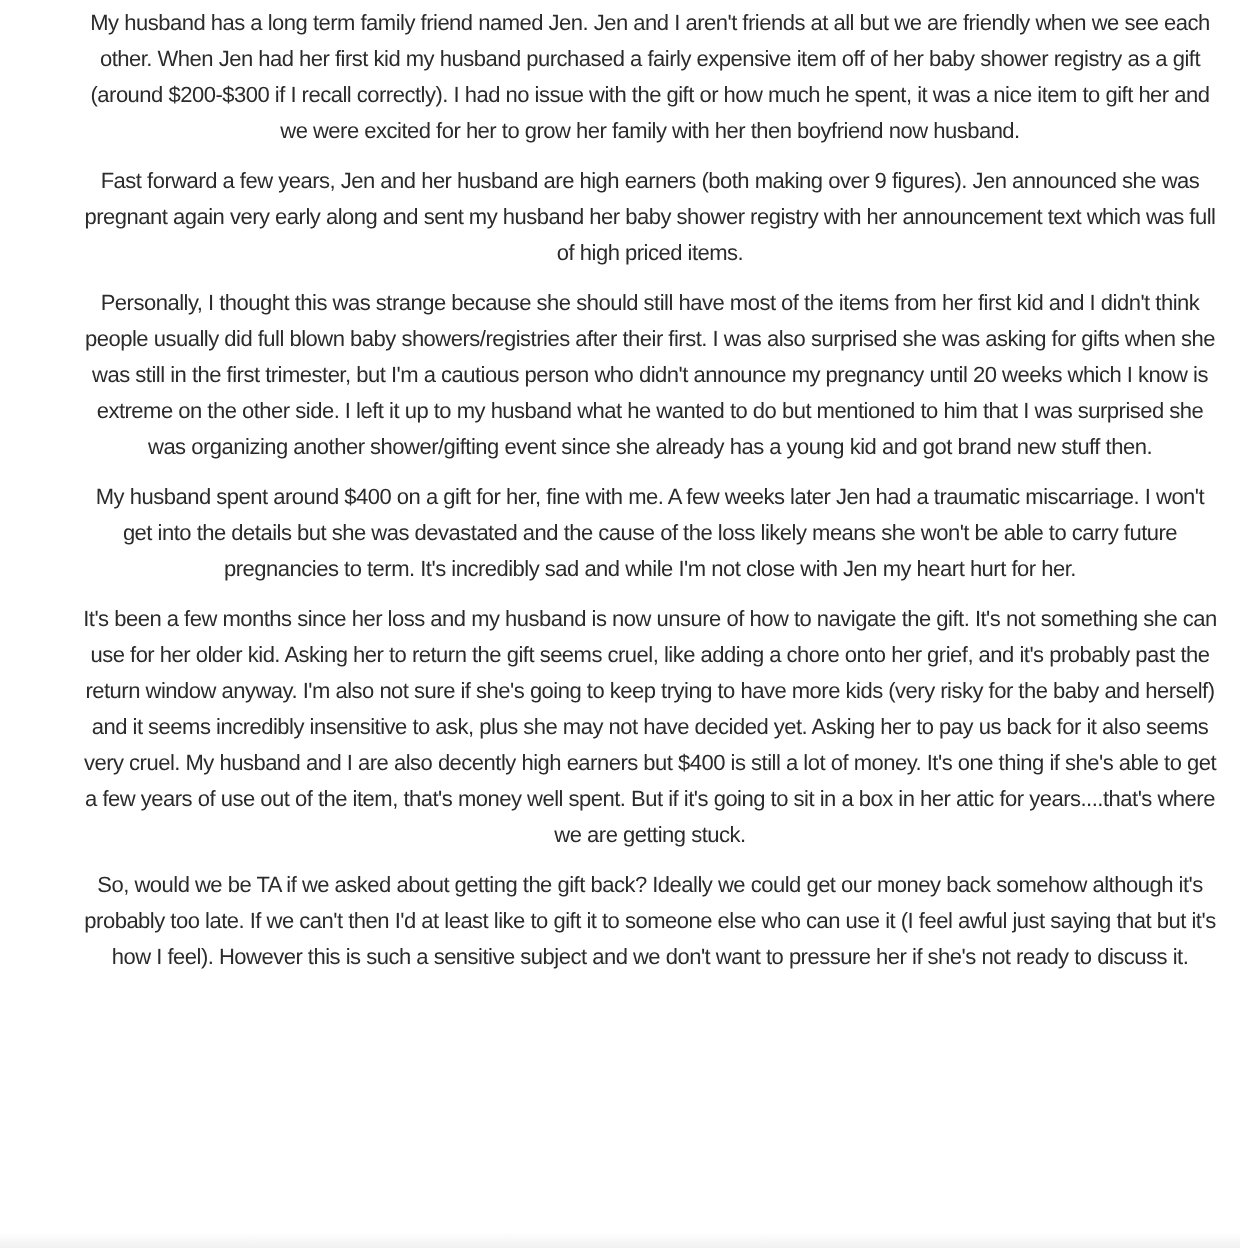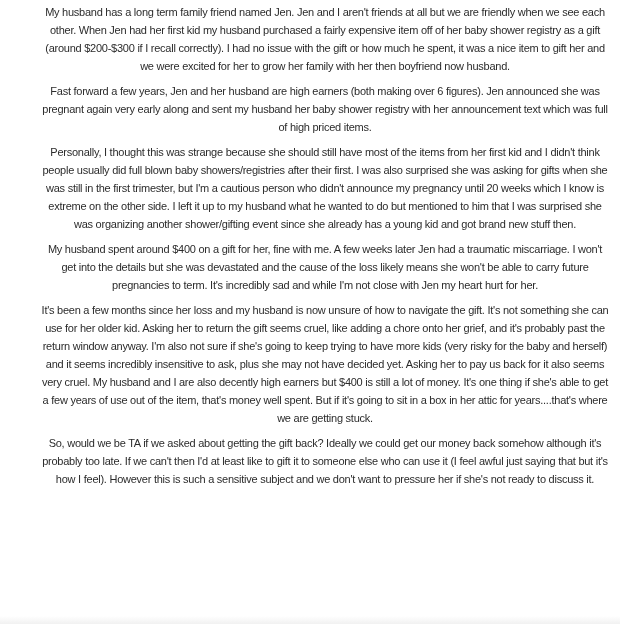--- a/index.html
+++ b/index.html
@@ -32,20 +32,20 @@
     bottom: 0;
     height: 8px;
     background: linear-gradient(to bottom, #ffffff, #f1f1f1);
   }
 </style>
 </head>
 <body>
 
 <main class="post-body">
   <p>My husband has a long term family friend named Jen. Jen and I aren't friends at all but we are friendly when we see each other. When Jen had her first kid my husband purchased a fairly expensive item off of her baby shower registry as a gift (around $200-$300 if I recall correctly). I had no issue with the gift or how much he spent, it was a nice item to gift her and we were excited for her to grow her family with her then boyfriend now husband.</p>
-  <p>Fast forward a few years, Jen and her husband are high earners (both making over 6 figures). Jen announced she was pregnant again very early along and sent my husband her baby shower registry with her announcement text which was full of high priced items.</p>
+  <p>Fast forward a few years, Jen and her husband are high earners (both making over 9 figures). Jen announced she was pregnant again very early along and sent my husband her baby shower registry with her announcement text which was full of high priced items.</p>
   <p>Personally, I thought this was strange because she should still have most of the items from her first kid and I didn't think people usually did full blown baby showers/registries after their first. I was also surprised she was asking for gifts when she was still in the first trimester, but I'm a cautious person who didn't announce my pregnancy until 20 weeks which I know is extreme on the other side. I left it up to my husband what he wanted to do but mentioned to him that I was surprised she was organizing another shower/gifting event since she already has a young kid and got brand new stuff then.</p>
   <p>My husband spent around $400 on a gift for her, fine with me. A few weeks later Jen had a traumatic miscarriage. I won't get into the details but she was devastated and the cause of the loss likely means she won't be able to carry future pregnancies to term. It's incredibly sad and while I'm not close with Jen my heart hurt for her.</p>
   <p>It's been a few months since her loss and my husband is now unsure of how to navigate the gift. It's not something she can use for her older kid. Asking her to return the gift seems cruel, like adding a chore onto her grief, and it's probably past the return window anyway. I'm also not sure if she's going to keep trying to have more kids (very risky for the baby and herself) and it seems incredibly insensitive to ask, plus she may not have decided yet. Asking her to pay us back for it also seems very cruel. My husband and I are also decently high earners but $400 is still a lot of money. It's one thing if she's able to get a few years of use out of the item, that's money well spent. But if it's going to sit in a box in her attic for years....that's where we are getting stuck.</p>
   <p>So, would we be TA if we asked about getting the gift back? Ideally we could get our money back somehow although it's probably too late. If we can't then I'd at least like to gift it to someone else who can use it (I feel awful just saying that but it's how I feel). However this is such a sensitive subject and we don't want to pressure her if she's not ready to discuss it.</p>
 </main>
 
 <div class="bottom-edge"></div>
 
 </body></html>

